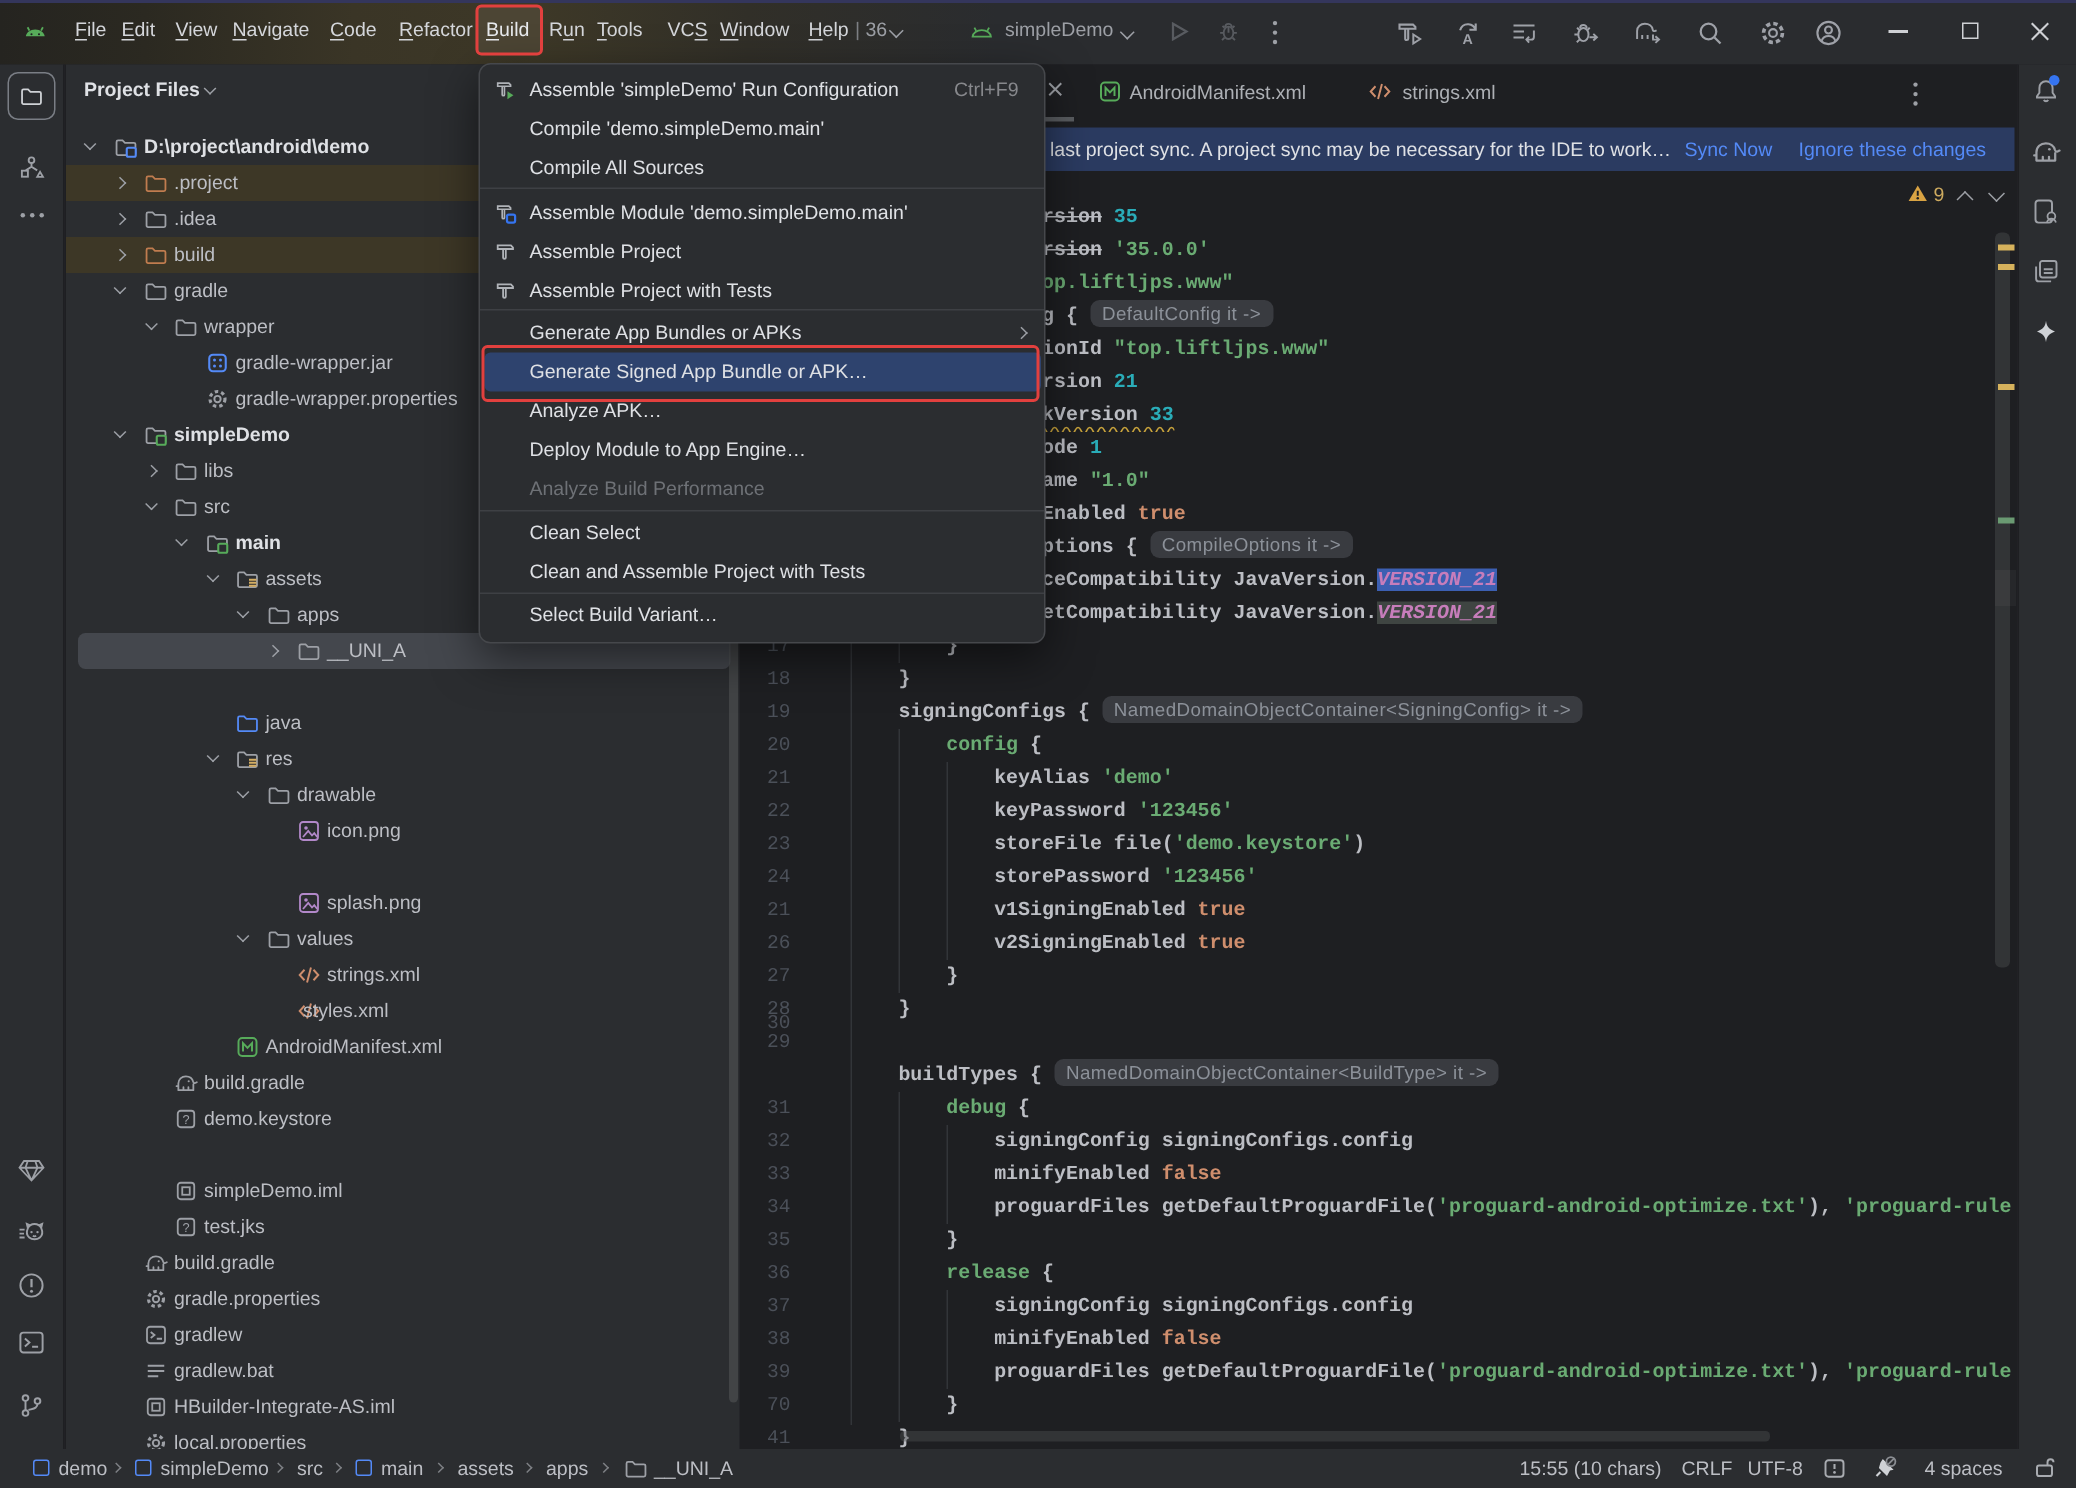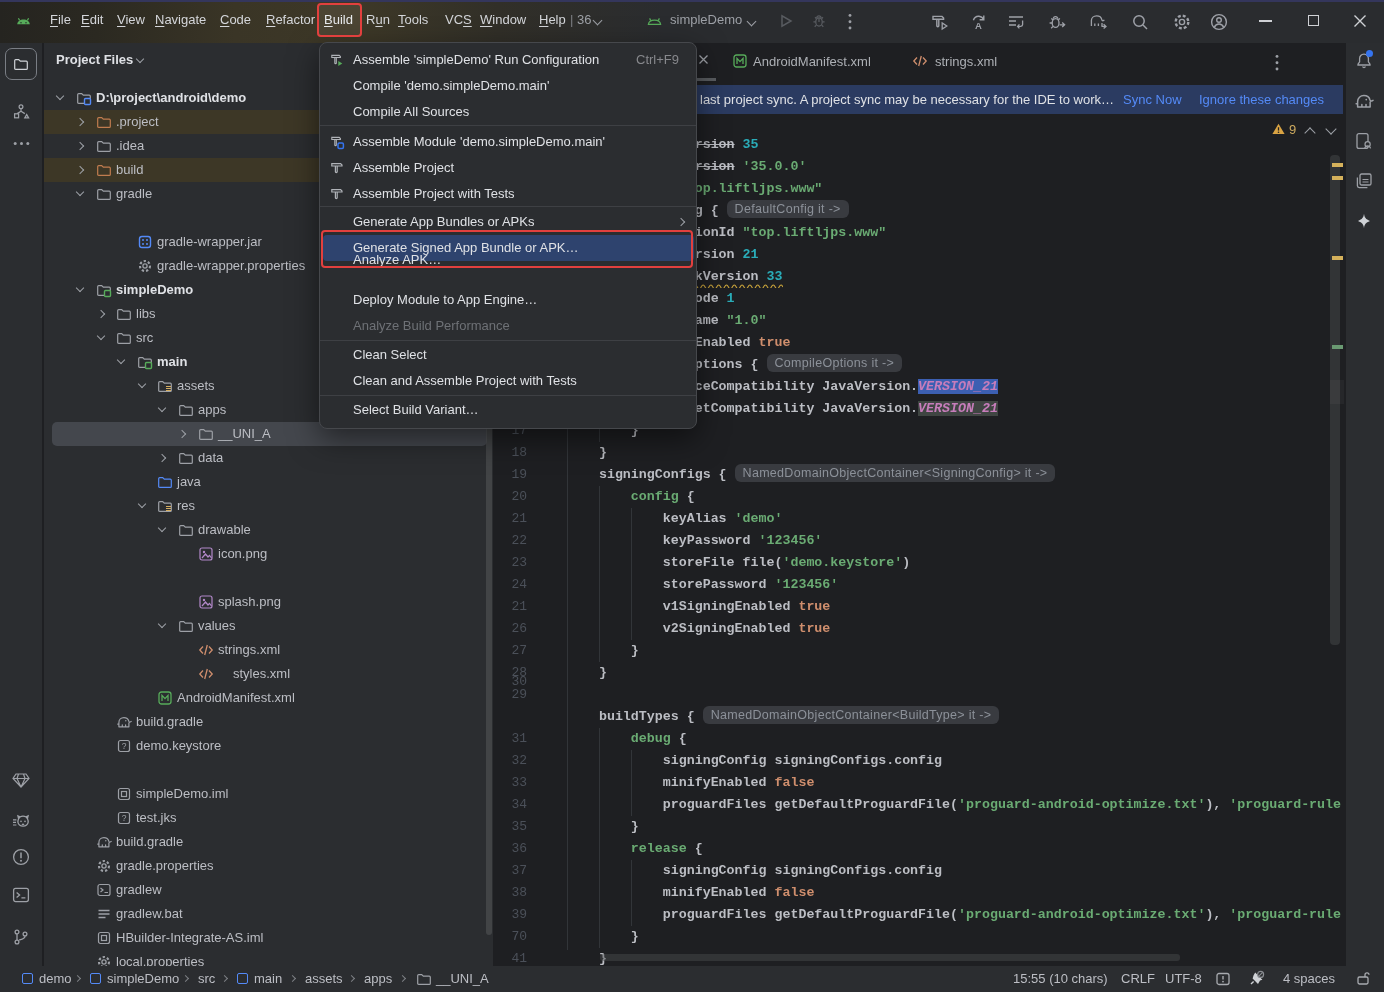--- a/index.html
+++ b/index.html
@@ -294,20 +294,29 @@
       </div>
 <div class="tr" style="top:139px">
         <div class="chd" style="left:33px"></div>
         <span class="ic" style="left:52px">
           <svg width="16" height="16" viewBox="0 0 16 16" style="color:#9da0a6">
             <use href="#fold"></use>
           </svg>
         </span>
         <span class="tx" style="left:69px">gradle</span>
       </div>
+<div class="tr" style="top:163px">
+        <div class="chd" style="left:54px"></div>
+        <span class="ic" style="left:72px">
+          <svg width="16" height="16" viewBox="0 0 16 16" style="color:#9da0a6">
+            <use href="#fold"></use>
+          </svg>
+        </span>
+        <span class="tx" style="left:89px">wrapper</span>
+      </div>
 <div class="tr" style="top:187px">
         <span class="ic" style="left:93px">
           <svg width="16" height="16" viewBox="0 0 16 16">
             <use href="#jar"></use>
           </svg>
         </span>
         <span class="tx" style="left:110px">gradle-wrapper.jar</span>
       </div>
 <div class="tr" style="top:211px">
         <span class="ic" style="left:93px">
@@ -377,29 +386,20 @@
 <div class="selrow" style="top:379px"></div>
 <div class="tr" style="top:379px">
         <div class="chr" style="left:135px"></div>
         <span class="ic" style="left:154px">
           <svg width="16" height="16" viewBox="0 0 16 16" style="color:#9da0a6">
             <use href="#fold"></use>
           </svg>
         </span>
         <span class="tx" style="left:171px">__UNI_A</span>
       </div>
-<div class="tr" style="top:403px">
-        <div class="chr" style="left:115px"></div>
-        <span class="ic" style="left:134px">
-          <svg width="16" height="16" viewBox="0 0 16 16" style="color:#9da0a6">
-            <use href="#fold"></use>
-          </svg>
-        </span>
-        <span class="tx" style="left:151px">data</span>
-      </div>
 <div class="tr" style="top:427px">
         <span class="ic" style="left:113px">
           <svg width="16" height="16" viewBox="0 0 16 16" style="color:#548af7">
             <use href="#fold"></use>
           </svg>
         </span>
         <span class="tx" style="left:130px">java</span>
       </div>
 <div class="tr" style="top:451px">
         <div class="chd" style="left:95px"></div>
@@ -452,21 +452,21 @@
           </svg>
         </span>
         <span class="tx" style="left:171px">strings.xml</span>
       </div>
 <div class="tr" style="top:619px">
         <span class="ic" style="left:154px">
           <svg width="16" height="16" viewBox="0 0 16 16" style="color:#cf8e6d">
             <use href="#codei"></use>
           </svg>
         </span>
-        <span class="tx" style="left:186px">styles.xml</span>
+        <span class="tx" style="left:155px">styles.xml</span>
       </div>
 <div class="tr" style="top:643px">
         <span class="ic" style="left:113px">
           <svg width="16" height="16" viewBox="0 0 16 16">
             <use href="#manif"></use>
           </svg>
         </span>
         <span class="tx" style="left:130px">AndroidManifest.xml</span>
       </div>
 <div class="tr" style="top:667px">
@@ -766,21 +766,21 @@
         <span class="lbl">Assemble Project with Tests</span>
       </div>
 <div class="psep" style="top:163px"></div>
 <div class="pi" style="top:166px">
         <span class="lbl">Generate App Bundles or APKs</span>
         <div style="position:absolute;right:14px;top:10px;width:6px;height:6px;border-right:1.4px solid #9da0a6;border-top:1.4px solid #9da0a6;transform:rotate(45deg)"></div>
       </div>
 <div class="pi" style="top:192px">
         <span class="lbl">Generate Signed App Bundle or APK…</span>
       </div>
-<div class="pi" style="top:204px">
+<div class="pi" style="top:218px">
         <span class="lbl">Analyze APK…</span>
       </div>
 <div class="pi" style="top:244px">
         <span class="lbl">Deploy Module to App Engine…</span>
       </div>
 <div class="pi" style="top:270px">
         <span class="lbl" style="color:#6e7176">Analyze Build Performance</span>
       </div>
 <div class="psep" style="top:297px"></div>
 <div class="pi" style="top:299px">

